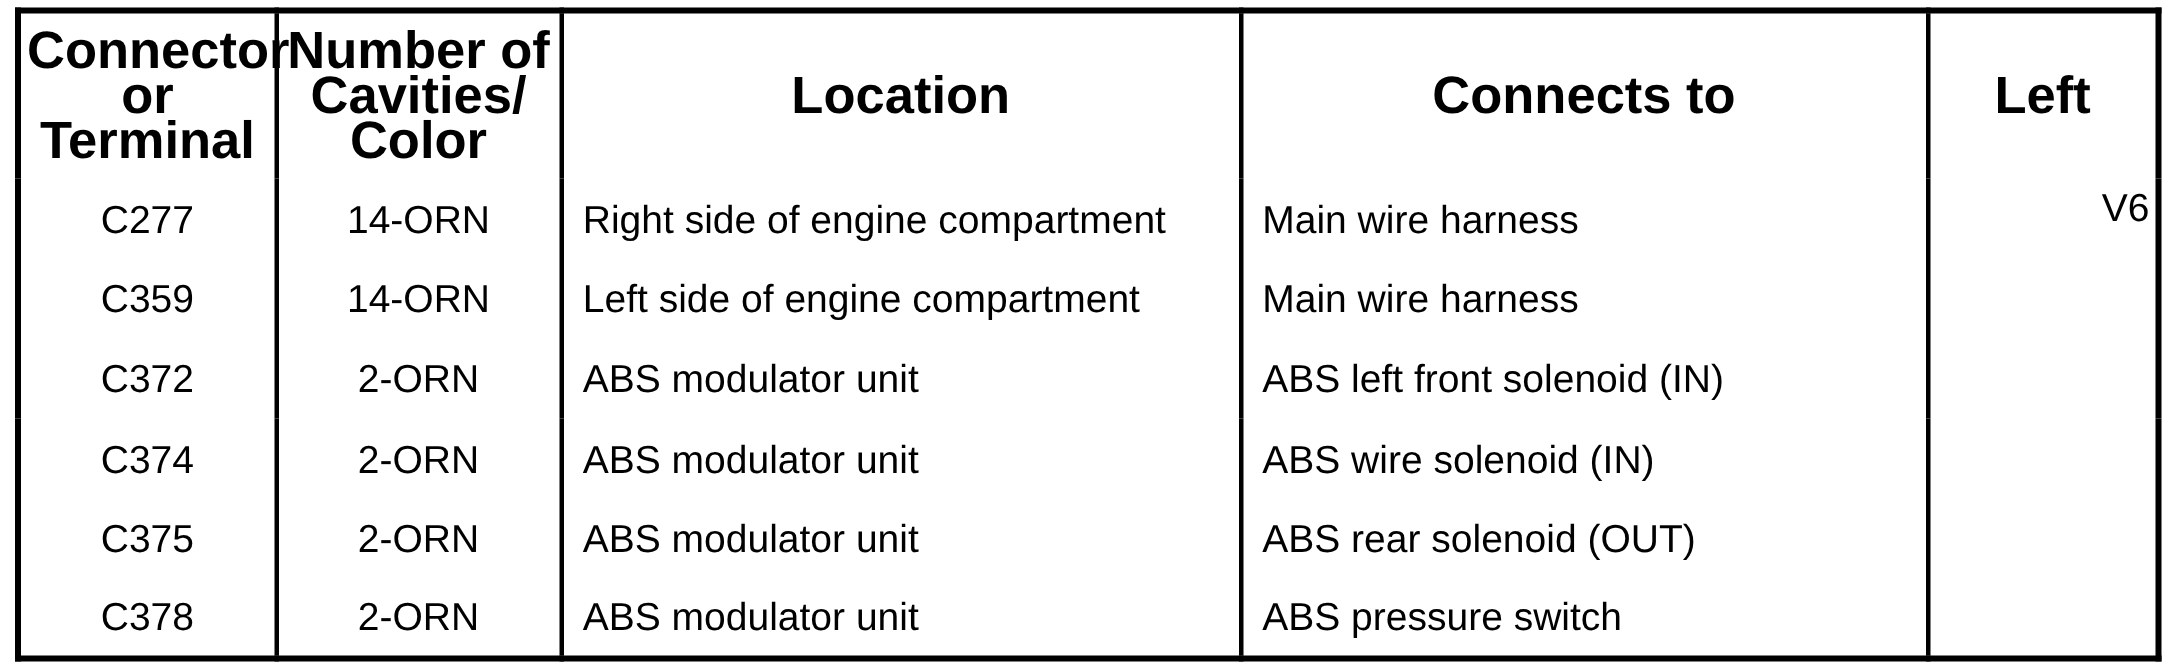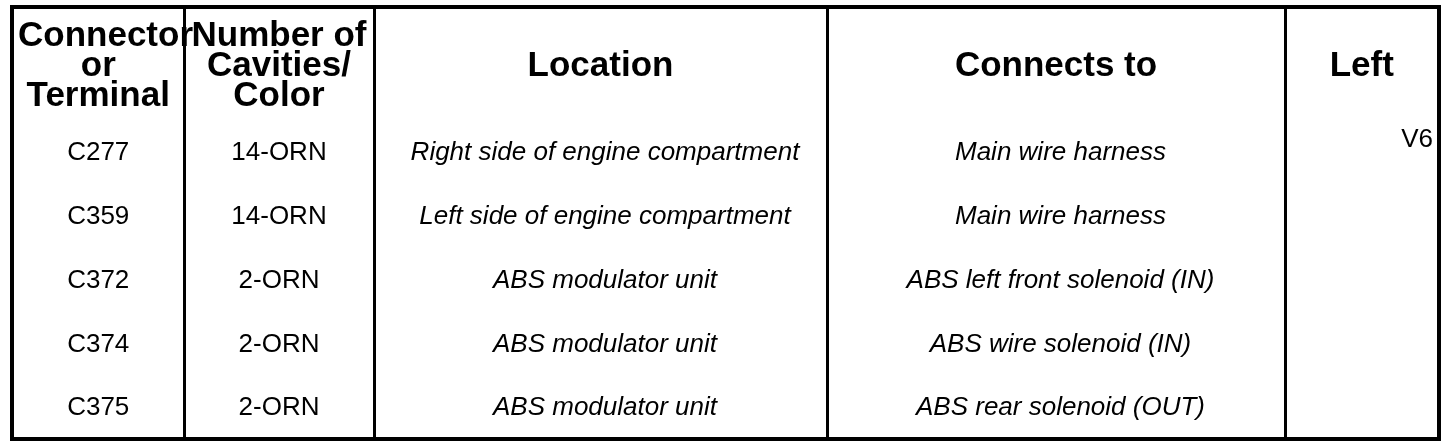--- a/index.html
+++ b/index.html
@@ -53,21 +53,21 @@
     line-height: 1.0;
     vertical-align: middle;
     padding: 0 4px;
     white-space: nowrap;
     overflow: hidden;
   }
   tbody tr.data-row {
     height: 36px;
   }
   td.cell.center { text-align: center; }
-  td.cell.left   { text-align: center; padding-left: 13px; font-style: italic; }
+  td.cell.left   { text-align: left; padding-left: 13px; }
   td.cell.notes  { text-align: right; vertical-align: top; padding-top: 6px; }
 </style>
 </head>
 <body>
 
 <div id="canvas">
   <table class="connector-table">
     <colgroup>
       <col style="width:172px">
       <col style="width:190px">
@@ -117,15 +117,22 @@
         <td class="cell left divider">ABS wire solenoid (IN)</td>
         <td class="cell notes"></td>
       </tr>
       <tr class="data-row">
         <td class="cell center divider">C375</td>
         <td class="cell center divider">2-ORN</td>
         <td class="cell left divider">ABS modulator unit</td>
         <td class="cell left divider">ABS rear solenoid (OUT)</td>
         <td class="cell notes"></td>
       </tr>
+      <tr class="data-row">
+        <td class="cell center divider">C378</td>
+        <td class="cell center divider">2-ORN</td>
+        <td class="cell left divider">ABS modulator unit</td>
+        <td class="cell left divider">ABS pressure switch</td>
+        <td class="cell notes"></td>
+      </tr>
     </tbody>
   </table>
 </div>
 
 </body></html>

